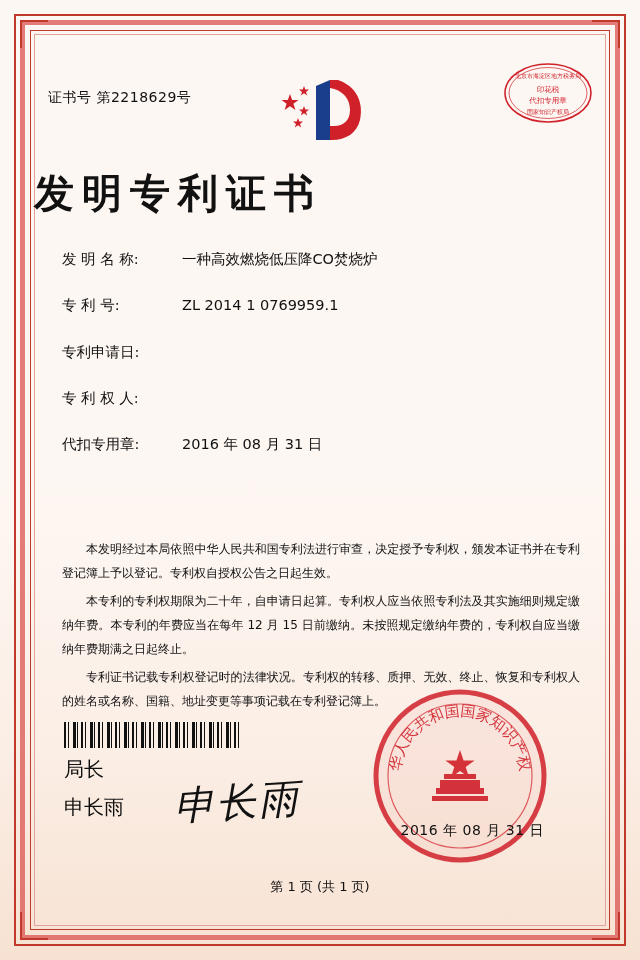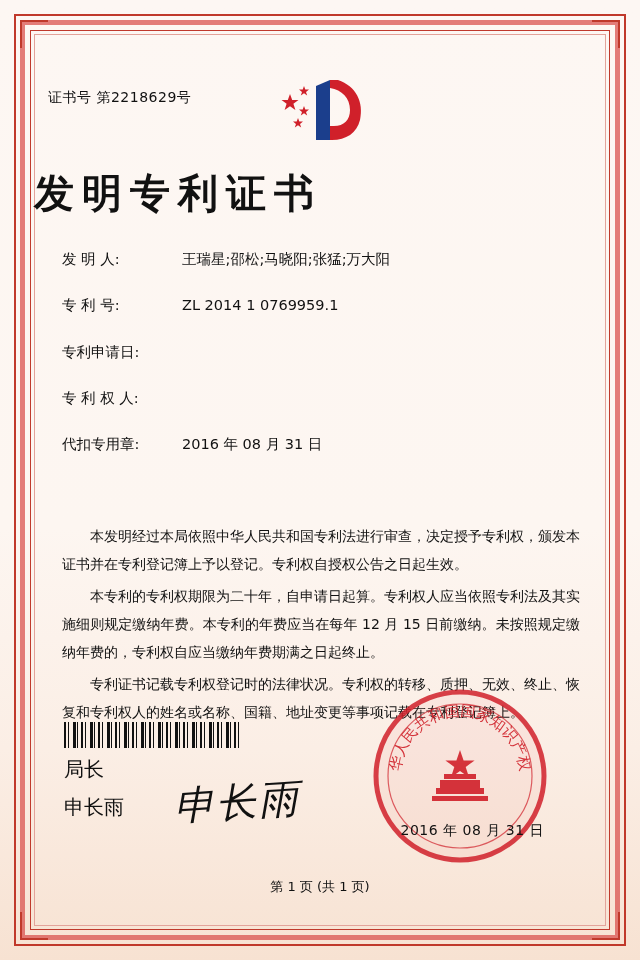--- a/index.html
+++ b/index.html
@@ -85,22 +85,22 @@
     display:flex;align-items:flex-start;
     margin-bottom:26px;
     line-height:1.4;
   }
   .field .lab{
     width:120px;flex:none;white-space:nowrap;
   }
   .field .val{flex:1;}
 
   .paras{
-    position:absolute;left:28px;right:26px;top:488px;
-    font-size:14px;color:#111;line-height:2.0;
+    position:absolute;left:28px;right:26px;top:503px;
+    font-size:12px;color:#111;line-height:2.0;
     text-align:justify;
   }
   .paras p{margin:0 0 4px 0;text-indent:2em;}
 
   
   .barcode{
     position:absolute;left:30px;bottom:178px;
     width:176px;height:26px;
     background:
       repeating-linear-gradient(90deg,
@@ -154,20 +154,30 @@
   <div class="border-thin"></div>
   <div class="corner tl"></div>
   <div class="corner tr"></div>
   <div class="corner bl"></div>
   <div class="corner br"></div>
 
   <div class="content">
 
     <div class="cert-no">证书号 第2218629号</div>
 
+    <div class="stamp-tr">
+      <svg viewBox="0 0 92 62" width="92" height="62">
+        <ellipse cx="46" cy="31" rx="43" ry="29" fill="none" stroke="#d0202a" stroke-width="1.6"></ellipse>
+        <ellipse cx="46" cy="31" rx="39" ry="25.5" fill="none" stroke="#d0202a" stroke-width="0.7"></ellipse>
+        <text x="46" y="16" font-size="6" fill="#d0202a" text-anchor="middle" font-family="DejaVu Sans, sans-serif">北京市海淀区地方税务局</text>
+        <text x="46" y="30" font-size="7.5" fill="#d0202a" text-anchor="middle" font-family="DejaVu Sans, sans-serif">印花税</text>
+        <text x="46" y="41" font-size="7.5" fill="#d0202a" text-anchor="middle" font-family="DejaVu Sans, sans-serif">代扣专用章</text>
+        <text x="46" y="52" font-size="6" fill="#d0202a" text-anchor="middle" font-family="DejaVu Sans, sans-serif">国家知识产权局</text>
+      </svg>
+    </div>
 
     <div class="logo">
       <svg viewBox="0 0 120 68" width="120" height="68">
 
         <path d="M70 4 L78 4 C96 10 104 26 100 44 C97 57 86 64 72 64 L62 64 L68 50 L74 50 C84 50 90 44 90 34 C90 22 82 14 70 12 Z" fill="#d0202a"></path>
 
         <path d="M56 10 L70 4 L70 64 L56 64 Z" fill="#1b3e8c"></path>
 
         <g fill="#d0202a">
           <polygon points="30,18 32.2,24 38.5,24 33.4,27.8 35.4,34 30,30.2 24.6,34 26.6,27.8 21.5,24 27.8,24"></polygon>
@@ -175,22 +185,22 @@
           <polygon points="44,30 45.3,33.6 49,33.6 46,35.9 47.2,39.6 44,37.3 40.8,39.6 42,35.9 39,33.6 42.7,33.6"></polygon>
           <polygon points="38,42 39.3,45.6 43,45.6 40,47.9 41.2,51.6 38,49.3 34.8,51.6 36,47.9 33,45.6 36.7,45.6"></polygon>
         </g>
       </svg>
     </div>
 
     <div class="title">发明专利证书</div>
 
     <div class="fields">
       <div class="field">
-        <div class="lab">发 明 人:</div>
-        <div class="val">王瑞星;邵松;马晓阳;张猛;万大阳</div>
+        <div class="lab">发 明 名 称:</div>
+        <div class="val">一种高效燃烧低压降CO焚烧炉</div>
       </div>
       <div class="field">
         <div class="lab">专 利 号:</div>
         <div class="val">ZL 2014 1 0769959.1</div>
       </div>
       <div class="field">
         <div class="lab">专利申请日:</div>
       </div>
       <div class="field">
         <div class="lab">专 利 权 人:</div>

